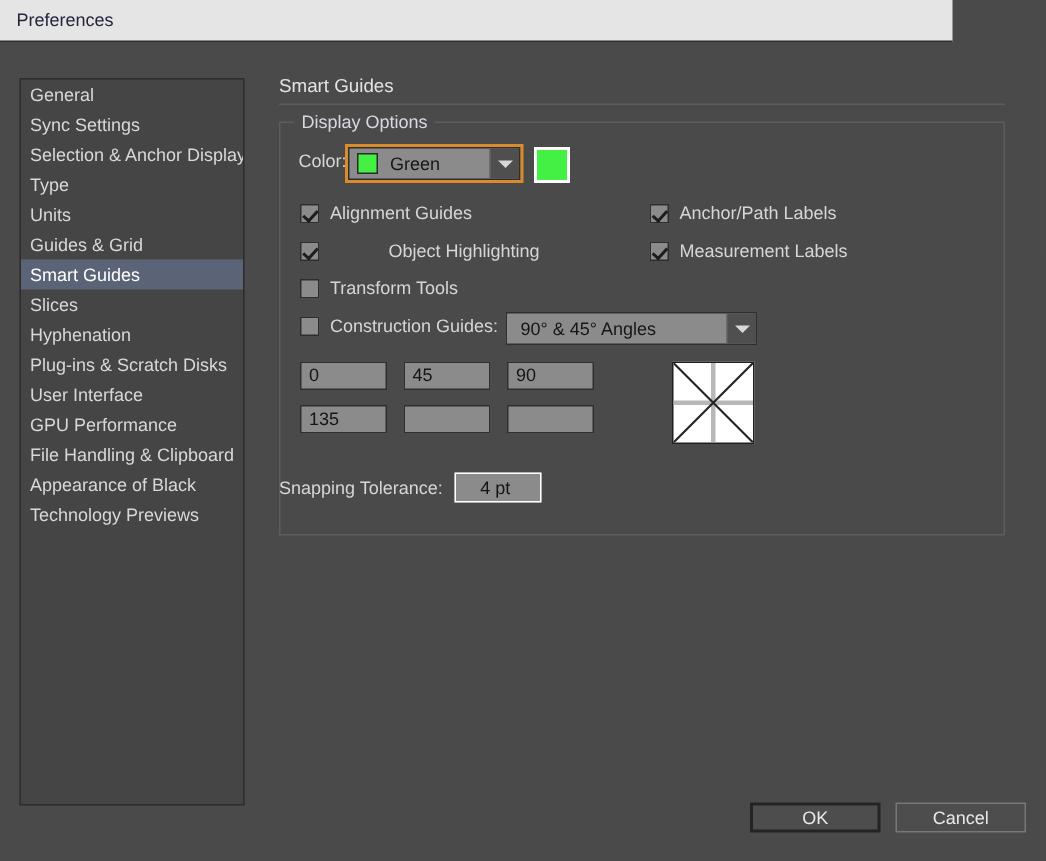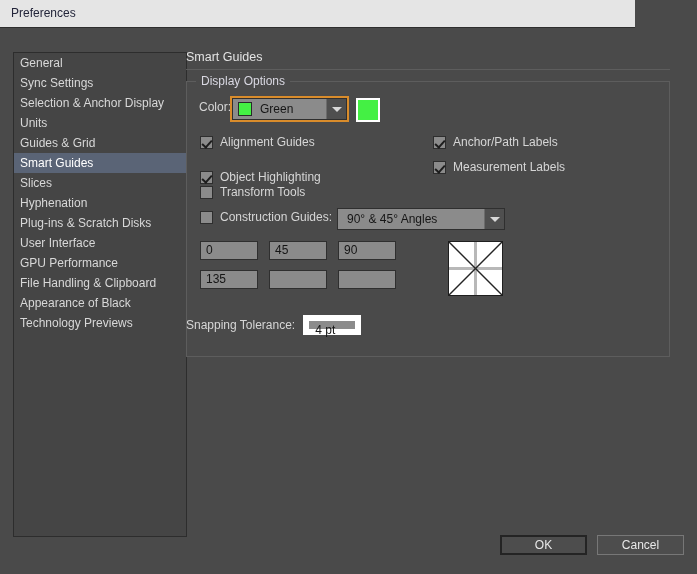--- a/index.html
+++ b/index.html
@@ -27,21 +27,21 @@
 
   
   #dialog {
     position: absolute; left: 0; top: 29px; width: 697px; height: 545px;
     background: #4a4a4a;
   }
 
   
   #sidebar {
     position: absolute; left: 13px; top: 23px;
-    width: 174px; height: 485px;
+    width: 150px; height: 485px;
     background: #454545;
     border: 1px solid #2d2d2d;
     overflow: hidden;
   }
   .side-item {
     height: 20px; line-height: 20px;
     padding-left: 6px;
     font-size: 12px;
     color: #d8d8d8;
     white-space: nowrap;
@@ -162,23 +162,23 @@
     background: #ffffff;
     border: 1px solid #1f1f1f;
   }
 
   
   #snap-row { position: absolute; left: 0; top: 286px; display: flex; align-items: center; }
   #snap-row .tol-input {
     margin-left: 8px;
     width: 58px; height: 20px;
     background: #8b8b8b;
-    border: 6px solid #ffffff;
+    border: 1px solid #ffffff;
     font-size: 12px; color: #151515;
-    line-height: 18px; padding-left: 6px;
+    line-height: 18px; padding-left: 16px;
   }
 
   
   .btn {
     position: absolute;
     height: 20px;
     background: #4d4d4d;
     border: 1px solid #777777;
     color: #e8e8e8;
     font-size: 12px;
@@ -192,20 +192,21 @@
 <div id="titlebar">
   <div class="title">Preferences</div>
 </div>
 
 <div id="dialog">
 
   <div id="sidebar">
       <div class="side-item">General</div>
       <div class="side-item">Sync Settings</div>
       <div class="side-item">Selection &amp; Anchor Display</div>
+      <div class="side-item">Type</div>
       <div class="side-item">Units</div>
       <div class="side-item">Guides &amp; Grid</div>
       <div class="side-item selected">Smart Guides</div>
       <div class="side-item">Slices</div>
       <div class="side-item">Hyphenation</div>
       <div class="side-item">Plug-ins &amp; Scratch Disks</div>
       <div class="side-item">User Interface</div>
       <div class="side-item">GPU Performance</div>
       <div class="side-item">File Handling &amp; Clipboard</div>
       <div class="side-item">Appearance of Black</div>
@@ -231,21 +232,21 @@
           </span>
       </div>
       <div id="swatch" style="left:169px; top:16px;">
         <div class="fill" id="swatch-fill" style="background: rgb(68, 240, 68);"></div>
       </div>
 
       <div class="cb" style="left:13px; top:53px;">
         <span class="box checked"></span>
         <span class="cblabel">Alignment Guides</span>
       </div>
-      <div class="cb" style="left:13px; top:88px;">
+      <div class="cb" style="left:13px; top:78px;gap:39px;">
         <span class="box checked"></span>
         <span class="cblabel">Object Highlighting</span>
       </div>
       <div class="cb" style="left:13px; top:103px;">
         <span class="box"></span>
         <span class="cblabel">Transform Tools</span>
       </div>
 
       <div class="cb" style="left:246px; top:78px;">
         <span class="box checked"></span>

